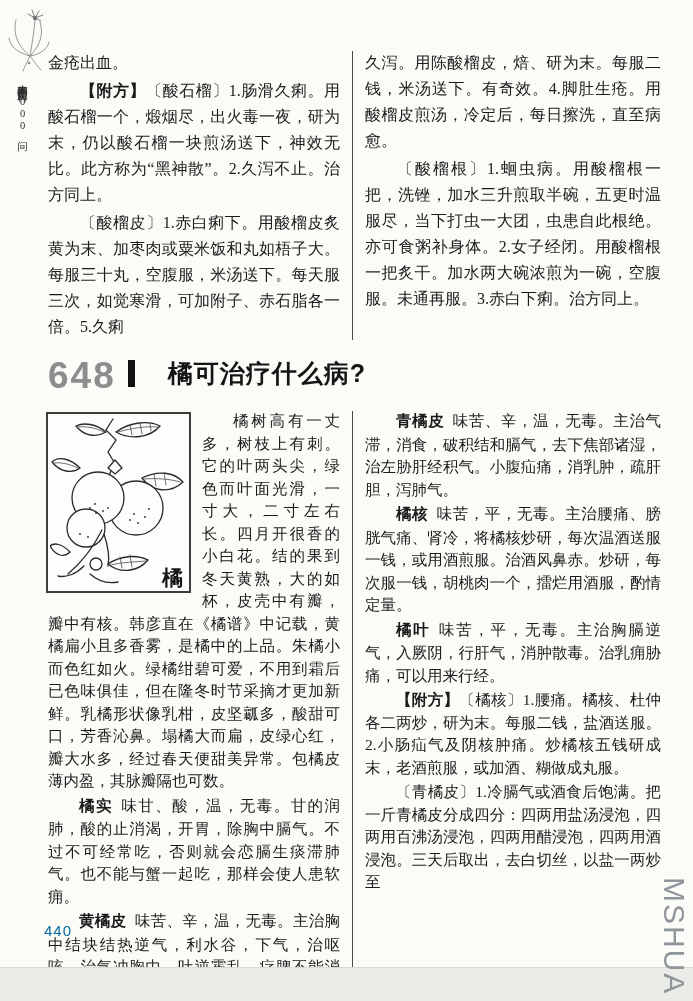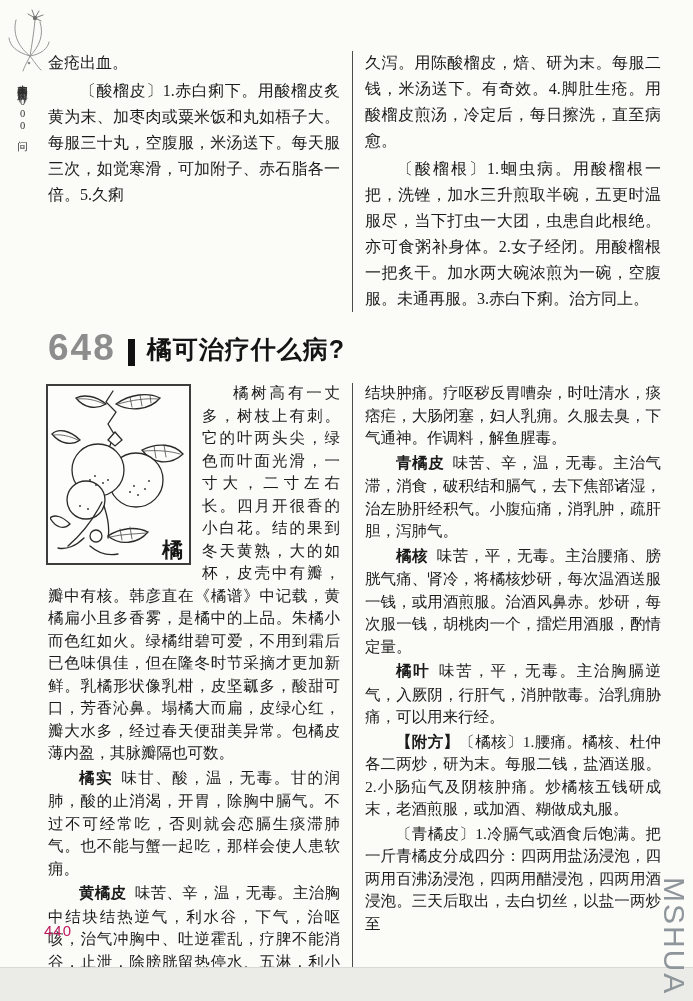--- a/index.html
+++ b/index.html
@@ -31,47 +31,47 @@
 
   .top-sec  { font-size:16px;   line-height:26px;  }
   .main-sec { font-size:15.5px; line-height:22.5px; }
 
   p { margin:2px; }
   p.ind { text-indent:2em; }
   .lead { font-weight:bold; font-family:"Liberation Sans", sans-serif; }
   .lead.entry { margin-right:0.55em;font-family:Liberation Mono, monospace; }
 
   
-  .entry-header { display:flex; align-items:flex-end; margin:15px 0 14px 2px; }
+  .entry-header { display:flex; align-items:flex-start; margin:15px 0 14px 2px; }
   .eh-num {
     font-family:"Liberation Sans", sans-serif; font-weight:700;
     font-size:37px; line-height:1; color:#8d8d8d; letter-spacing:2px;
   }
   .eh-bar { width:7px; height:27px; background:#111; margin:3px 12px 0 12px; }
   .eh-title {
     font-family:"Liberation Sans", sans-serif; font-weight:700;
-    font-size:25px; color:#141414; letter-spacing:1px;
+    font-size:25px; color:#141414; letter-spacing:1px;margin-left:21px;
   }
 
   
   figure.illus {
     float:left; width:145px; height:181px;
     border:2px solid #3d3d3d; margin:4px 11px 3px 0; padding:2px;
     position:relative; background:#fdfdfc;
   }
   figure.illus figcaption {
     position:absolute; right:6px; bottom:2px;
     font-size:21px; font-weight:700; color:#161616;
   }
 
   
   .pageno {
     position:absolute; left:44px; top:922px;
     font-family:"Liberation Sans", sans-serif; font-size:15px;
-    color:#be185d; letter-spacing:1px;
+    color:#0369a1; letter-spacing:1px;
   }
   .watermark {
     position:absolute; right:2px; bottom:6px;
     writing-mode:vertical-rl;
     font-family:"Liberation Sans", sans-serif;
     font-size:30px; color:#8f969b; letter-spacing:2px; z-index:3;
   }
   .bottom-strip {
     position:absolute; left:0; bottom:0; width:100%; height:34px;
     background:#ebebe8; border-top:1px solid #d9d9d5;
@@ -98,20 +98,21 @@
   <circle cx="27" cy="12" r="2.2" style="fill:#6f6f6f"></circle>
   <circle cx="21" cy="57" r="1.3" style="fill:#8a8a8a"></circle>
 </svg>
 <div class="spine">本草纲目图文百科1000问</div>
 
 <div class="content">
 
   <section class="cols top-sec">
     <div class="col cl">
       <p><span>金疮出血。</span></p>
+      <p class="ind"><span class="lead">【附方】</span><span>〔酸石榴〕1.肠滑久痢。用酸石榴一个，煅烟尽，出火毒一夜，研为末，仍以酸石榴一块煎汤送下，神效无比。此方称为“黑神散”。2.久泻不止。治方同上。</span></p>
       <p class="ind"><span>〔酸榴皮〕1.赤白痢下。用酸榴皮炙黄为末、加枣肉或粟米饭和丸如梧子大。每服三十丸，空腹服，米汤送下。每天服三次，如觉寒滑，可加附子、赤石脂各一倍。5.久痢</span></p>
     </div>
     <div class="rule"></div>
     <div class="col cr">
       <p><span>久泻。用陈酸榴皮，焙、研为末。每服二钱，米汤送下。有奇效。4.脚肚生疮。用酸榴皮煎汤，冷定后，每日擦洗，直至病愈。</span></p>
       <p class="ind"><span>〔酸榴根〕1.蛔虫病。用酸榴根一把，洗锉，加水三升煎取半碗，五更时温服尽，当下打虫一大团，虫患自此根绝。亦可食粥补身体。2.女子经闭。用酸榴根一把炙干。加水两大碗浓煎为一碗，空腹服。未通再服。3.赤白下痢。治方同上。</span></p>
     </div>
   </section>
 
   <div class="entry-header">
@@ -165,21 +166,20 @@
           <circle class="wh" cx="46" cy="148" r="6"></circle>
         </svg>
         <figcaption>橘</figcaption>
       </figure>
       <p class="ind"><span>橘树高有一丈多，树枝上有刺。它的叶两头尖，绿色而叶面光滑，一寸大，二寸左右长。四月开很香的小白花。结的果到冬天黄熟，大的如杯，皮壳中有瓣，瓣中有核。韩彦直在《橘谱》中记载，黄橘扁小且多香雾，是橘中的上品。朱橘小而色红如火。绿橘绀碧可爱，不用到霜后已色味俱佳，但在隆冬时节采摘才更加新鲜。乳橘形状像乳柑，皮坚瓤多，酸甜可口，芳香沁鼻。塌橘大而扁，皮绿心红，瓣大水多，经过春天便甜美异常。包橘皮薄内盈，其脉瓣隔也可数。</span></p>
       <p class="ind"><span class="lead entry">橘实</span><span>味甘、酸，温，无毒。甘的润肺，酸的止消渴，开胃，除胸中膈气。不过不可经常吃，否则就会恋膈生痰滞肺气。也不能与蟹一起吃，那样会使人患软痈。</span></p>
       <p class="ind"><span class="lead entry">黄橘皮</span><span>味苦、辛，温，无毒。主治胸中结块结热逆气，利水谷，下气，治呕咳，治气冲胸中、吐逆霍乱，疗脾不能消谷，止泄，除膀胱留热停水、五淋，利小便，去寸白虫。清痰涎，治上气咳嗽、开胃，主气痢、胸腹</span></p>
     </div>
     <div class="rule"></div>
     <div class="col cr">
-      <p><span>结块肿痛。疗呕秽反胃嘈杂，时吐清水，痰痞疟，大肠闭塞，妇人乳痈。久服去臭，下气通神。作调料，解鱼腥毒。</span></p>
       <p class="ind"><span class="lead entry">青橘皮</span><span>味苦、辛，温，无毒。主治气滞，消食，破积结和膈气，去下焦部诸湿，治左胁肝经积气。小腹疝痛，消乳肿，疏肝胆，泻肺气。</span></p>
       <p class="ind"><span class="lead entry">橘核</span><span>味苦，平，无毒。主治腰痛、膀胱气痛、肾冷，将橘核炒研，每次温酒送服一钱，或用酒煎服。治酒风鼻赤。炒研，每次服一钱，胡桃肉一个，擂烂用酒服，酌情定量。</span></p>
       <p class="ind"><span class="lead entry">橘叶</span><span>味苦，平，无毒。主治胸膈逆气，入厥阴，行肝气，消肿散毒。治乳痈胁痛，可以用来行经。</span></p>
       <p class="ind"><span class="lead">【附方】</span><span>〔橘核〕1.腰痛。橘核、杜仲各二两炒，研为末。每服二钱，盐酒送服。2.小肠疝气及阴核肿痛。炒橘核五钱研成末，老酒煎服，或加酒、糊做成丸服。</span></p>
       <p class="ind"><span>〔青橘皮〕1.冷膈气或酒食后饱满。把一斤青橘皮分成四分：四两用盐汤浸泡，四两用百沸汤浸泡，四两用醋浸泡，四两用酒浸泡。三天后取出，去白切丝，以盐一两炒至</span></p>
     </div>
   </section>
 
 </div>
 

